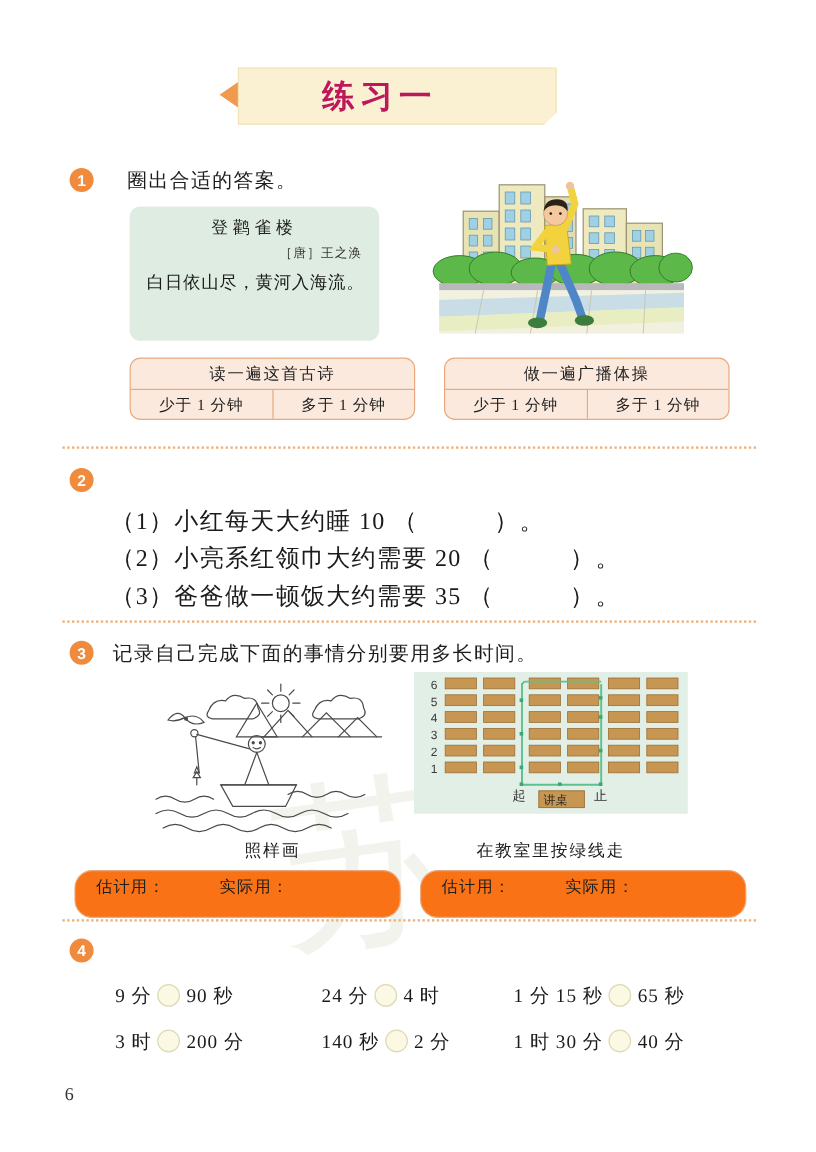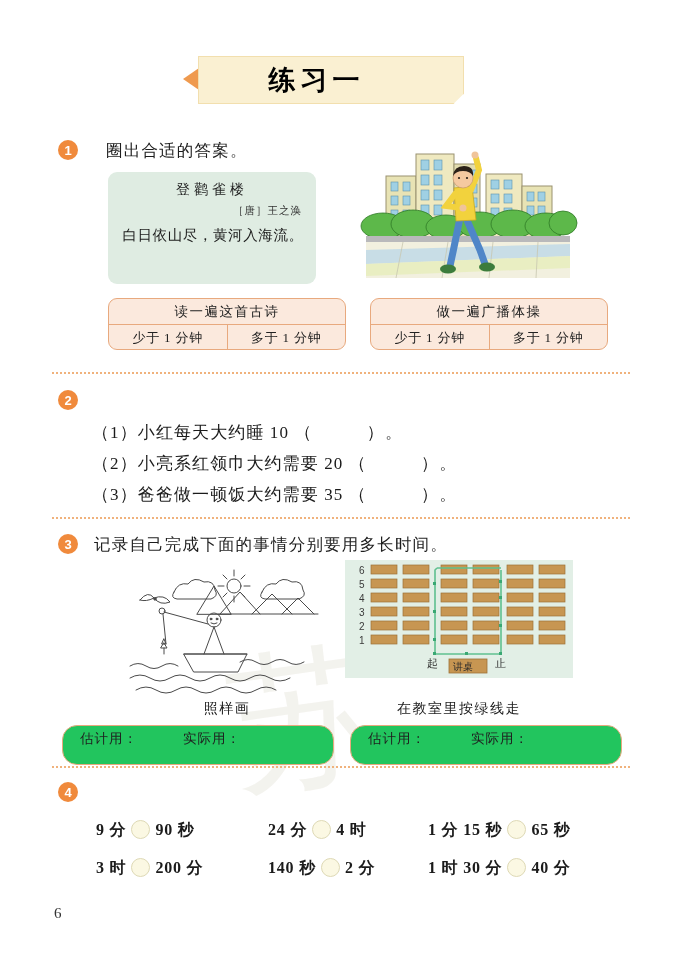--- a/index.html
+++ b/index.html
@@ -34,21 +34,21 @@
   .banner-arrow {
     position:absolute; left:183px; top:12px;
     width:0;height:0;
     border-top:11px solid transparent;
     border-bottom:11px solid transparent;
     border-right:16px solid #ef9a4e;
   }
   .banner-title {
     position:absolute; left:198px; top:0; width:216px; height:48px;
     display:flex; align-items:center; justify-content:center;
-    color:#000000; font-size:27px; font-weight:bold;
+    color:#be185d; font-size:27px; font-weight:bold;
     letter-spacing:5px;
     font-family:"Liberation Serif", serif;
     padding-left:21px;
   }
 
   
   .sep {
     position:absolute; left:52px; width:578px; height:0;
     border-top:2px dotted #f0b27c; z-index:1;
   }
@@ -106,21 +106,21 @@
   .ansbox .bot div:first-child { border-right:1.3px solid #e8a97e; }
 
   
   .photo {
     position:absolute; left:358px; top:140px; width:220px; height:145px;
     overflow:hidden; z-index:2; background:#fff;
   }
 
   
   .q2line {
-    position:absolute; left:92px; font-size:17px; color:#1b1b1b;
+    position:absolute; left:92px; font-size:20px; color:#1b1b1b;
     letter-spacing:1.1px; white-space:nowrap;
   }
 
   
   .draw-box {
     position:absolute; left:122px; top:562px; width:210px; height:140px; z-index:2;
   }
   .cap {
     position:absolute; font-size:14px; color:#1b1b1b; letter-spacing:1.5px;
     text-align:center;
@@ -129,30 +129,30 @@
   
   .classroom {
     position:absolute; left:345px; top:560px; width:228px; height:118px;
     background:#e2efe6; z-index:2;
   }
 
   
   .pill {
     position:absolute; height:40px; width:272px;
     border:1.3px solid #e8a97e; border-radius:15px;
-    background:#22c55e; z-index:2;
+    background:#f97316; z-index:2;
   }
   .pill span {
     position:absolute; top:4px; font-size:13.5px; color:#1f1f1f; letter-spacing:1px;
   }
   .pill .a { left:17px; }
   .pill .b { left:120px; }
 
   
-  .q4row { position:absolute; font-size:16px; color:#1b1b1b; letter-spacing:.8px;font-weight:bold; }
+  .q4row { position:absolute; font-size:16px; color:#1b1b1b; letter-spacing:.8px; }
   .circ {
     display:inline-block; width:19px; height:19px; border-radius:50%;
     border:1.1px solid #ded9b5; background:#fbf8e3;
     vertical-align:-4px; margin:0 5px;
   }
   .circ-inline {
     display:inline-block; width:20px; height:20px; border-radius:50%;
     border:1.1px solid #ded9b5; background:#fbf8e3;
     vertical-align:-4px; margin:0 1px;
   }

